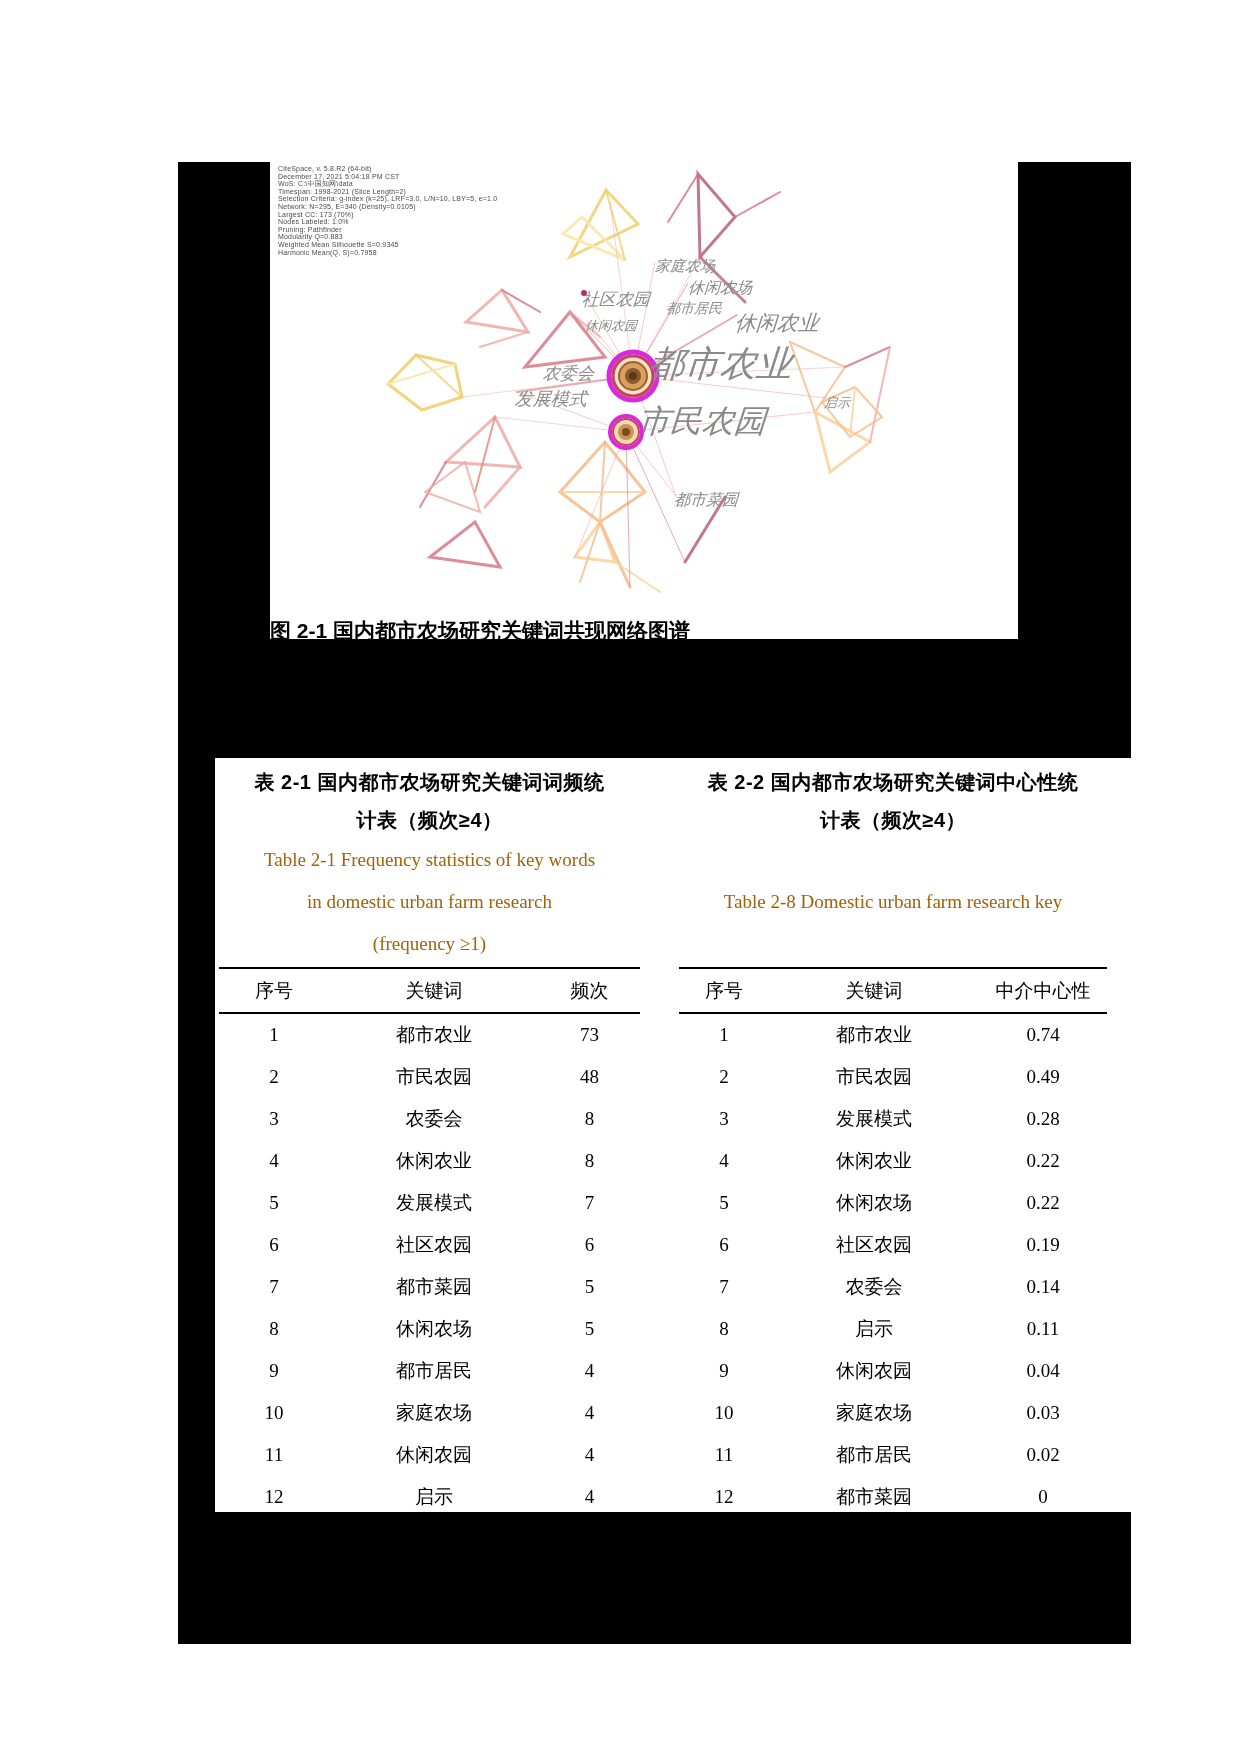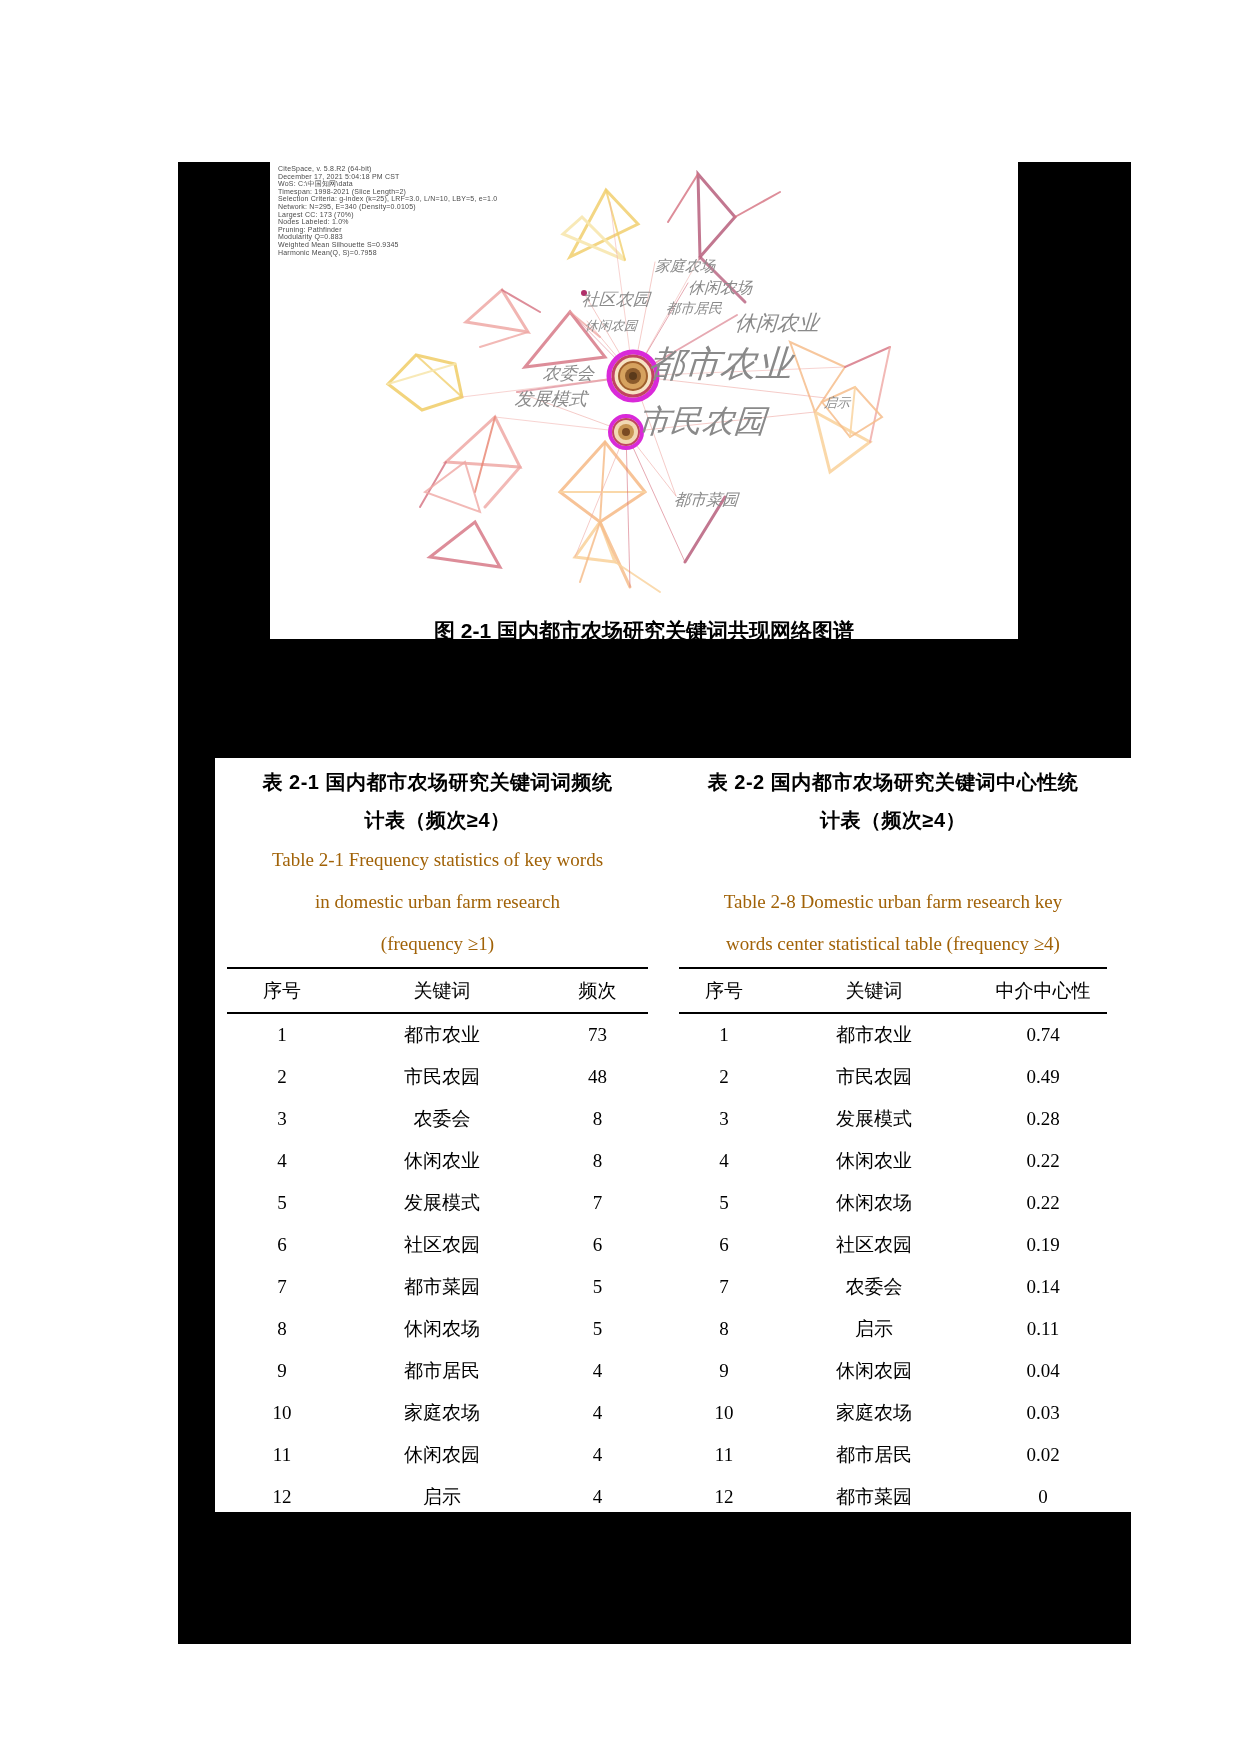--- a/index.html
+++ b/index.html
@@ -8,27 +8,27 @@
   .black-rect{position:absolute;left:178px;top:162px;width:953px;height:1482px;background:#000000;}
 
   
   .figure-box{position:absolute;left:92px;top:0;width:748px;height:477px;background:#ffffff;overflow:hidden;}
   .cs-meta{position:absolute;left:8px;top:3px;font-size:7px;line-height:7.6px;color:#4a4a4a;
            letter-spacing:0.2px;white-space:pre;}
   .net-svg{position:absolute;left:0;top:0;}
   .net-labels{position:absolute;left:0;top:0;width:100%;height:100%;}
   .net-label{position:absolute;color:#8a8a8a;font-family:"Liberation Serif",serif;
              font-style:italic;white-space:nowrap;transform:skewX(-4deg);}
-  .fig-caption{position:absolute;left:0;top:456px;width:100%;text-align:center;
+  .fig-caption{position:absolute;left:0;top:456px;width:100%;text-align:left;
                font-weight:bold;font-size:21px;line-height:26px;color:#000;}
 
   
   .table-block{position:absolute;left:37px;top:596px;width:916px;height:754px;background:#ffffff;overflow:hidden;}
   .tcol{position:absolute;top:0;}
-  .tcol.left{left:12px;width:421px;}
+  .tcol.left{left:4px;width:421px;}
   .tcol.right{left:464px;width:428px;}
   .zh-title{font-weight:bold;font-size:20px;line-height:38px;text-align:center;color:#000;letter-spacing:0.5px;}
   .zh-title.first{margin-top:5px;}
   .en-title{font-family:"Liberation Serif",serif;font-size:19px;line-height:42px;text-align:center;color:#a16207;}
   .tcol.right .en-gap{height:42px;}
 
   .datatable{border-top:2px solid #000;margin-top:8px;}
   .tcol.left  .datatable{position:absolute;left:0;top:201px;width:421px;}
   .tcol.right .datatable{position:absolute;left:0;top:201px;width:428px;}
   .trow{display:grid;height:42px;align-items:center;}
@@ -224,21 +224,20 @@
               <span class="tcell">4</span>
             </div>
           </div>
       </div>
 
       <div class="tcol right">
         <div class="zh-title first">表 2-2 国内都市农场研究关键词中心性统</div>
         <div class="zh-title">计表（频次≥4）</div>
         <div class="en-gap"></div>
         <div class="en-title">Table 2-8 Domestic urban farm research key</div>
-        <div class="en-title">words center statistical table (frequency ≥4)</div>
         <div class="datatable" id="table-1">
             <div class="trow thead">
               <span class="tcell">序号</span>
               <span class="tcell">关键词</span>
               <span class="tcell">中介中心性</span>
             </div>
             <div class="trow">
               <span class="tcell">1</span>
               <span class="tcell">都市农业</span>
               <span class="tcell">0.74</span>

